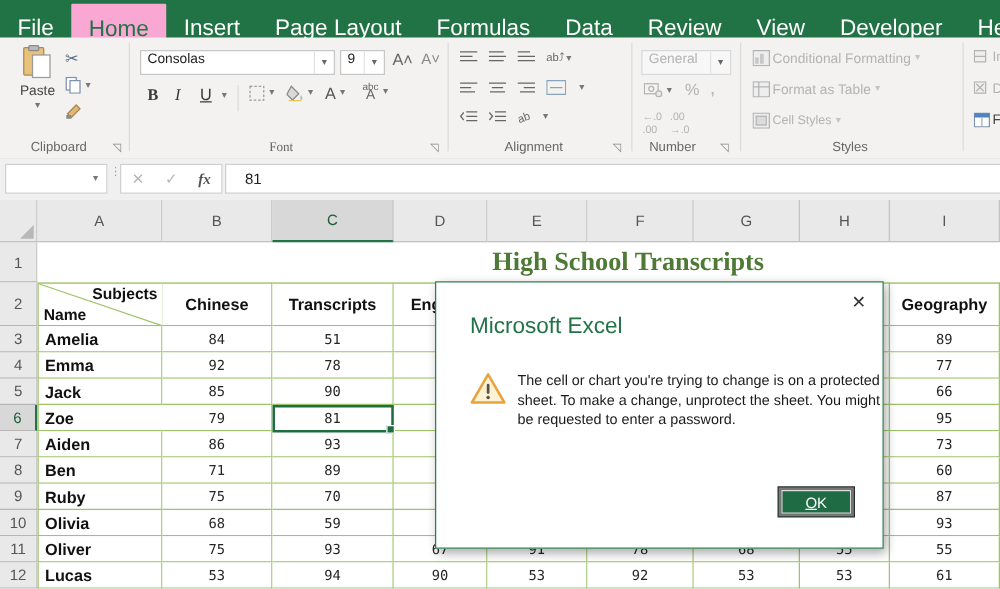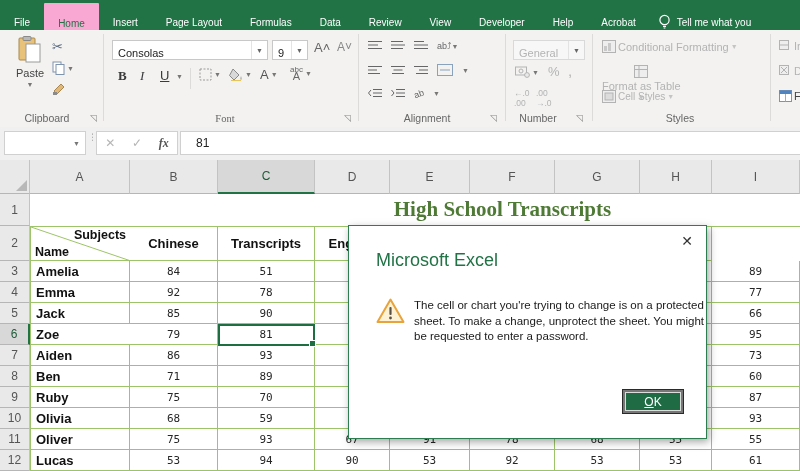--- a/index.html
+++ b/index.html
@@ -1,33 +1,33 @@
 <!DOCTYPE html>
 <html style="--green: #217346; --grid: #9dc468; --title: #4e7a35; --okgreen: #1f6b44;"><head>
 <meta charset="utf-8">
 <style>
   html,body{margin:0;padding:0;}
   #app{position:relative;width:800px;height:471px;overflow:hidden;background:#fff;
        font-family:"Liberation Sans",sans-serif;-webkit-font-smoothing:antialiased;}
   
   #tabbar{position:absolute;left:0;top:0;width:800px;height:44px;background:var(--green,#217346);
-          display:flex;align-items:stretch;color:#fff;font-size:10px;white-space:nowrap;}
+          display:flex;align-items:stretch;color:#fff;font-size:18px;white-space:nowrap;}
   .tab{display:flex;align-items:center;padding:0 14px;cursor:default;}
   .tab.active{background:#f9a8d4;color:#217346;margin-top:3px;border-radius:1px 1px 0 0;}
   .tellme{display:flex;align-items:center;gap:6px;padding:0 8px;overflow:hidden;}
   
   #ribbon{position:absolute;left:0;top:30px;width:800px;height:97px;background:#f3f2f1;
           border-bottom:1px solid #c9c9c9;font-size:11px;color:#444;}
   .vsep{position:absolute;top:4px;bottom:6px;width:1px;background:#dcdbda;}
   .grplabel{position:absolute;bottom:3px;font-size:10.5px;color:#666;text-align:center;}
   .launcher{position:absolute;bottom:3px;width:10px;height:10px;color:#8a8a8a;font-size:9px;line-height:9px;}
   .ic{color:#5a6c84;}
   .dim{color:#b3b3b3;}
   .dd{font-size:7px;color:#777;}
-  .combo{position:absolute;height:20px;background:#fff;border:1px solid #c8c8c8;display:flex;align-items:flex-end;
+  .combo{position:absolute;height:20px;background:#fff;border:1px solid #c8c8c8;display:flex;align-items:flex-start;
          font-size:11px;color:#222;padding-left:5px;box-sizing:border-box;}
   .combo .arr{margin-left:auto;padding:0 4px;font-size:7px;color:#666;border-left:1px solid #e3e3e3;align-self:stretch;display:flex;align-items:center;}
   .combo.disabled{background:#f7f7f7;color:#b3b3b3;border-color:#d9d9d9;}
   .rbtn{position:absolute;display:flex;align-items:center;gap:2px;}
   svg{display:block;}
   
   #fbar{position:absolute;left:0;top:127px;width:800px;height:33px;background:#f0f0f0;border-bottom:1px solid #cfcfcf;}
   .fbox{position:absolute;top:4px;height:24px;background:#fff;border:1px solid #d0d0d0;box-sizing:border-box;}
   #namebox{left:4px;width:82px;display:flex;align-items:center;font-size:11px;}
   #namebox .arr{margin-left:auto;font-size:7px;color:#777;padding:0 5px;}
@@ -258,21 +258,21 @@
 
     <div class="rbtn dim" style="left:602px;top:10px;">
       <svg width="14" height="13">
           <rect x="0.5" y="0.5" width="13" height="12" fill="#eee" stroke="#b3b3b3"></rect>
           <rect x="2" y="6" width="3" height="5" fill="#c9c9c9"></rect>
           <rect x="6" y="3" width="3" height="8" fill="#c9c9c9"></rect>
         </svg>
       <span style="font-size:11px;">Conditional Formatting</span>
       <span class="dd" style="color:#c4c4c4;">▼</span>
     </div>
-    <div class="rbtn dim" style="left:602px;top:35px;flex-direction:column;">
+    <div class="rbtn dim" style="left:602px;top:35px;">
       <svg width="14" height="13">
           <rect x="0.5" y="0.5" width="13" height="12" fill="#eee" stroke="#b3b3b3"></rect>
           <line x1="0.5" y1="4.5" x2="13.5" y2="4.5" stroke="#b3b3b3"></line>
           <line x1="5" y1="0.5" x2="5" y2="12.5" stroke="#b3b3b3"></line>
         </svg>
       <span style="font-size:11px;">Format as Table</span>
       <span class="dd" style="color:#c4c4c4;">▼</span>
     </div>
     <div class="rbtn dim" style="left:602px;top:60px;">
       <svg width="14" height="13">
@@ -348,20 +348,21 @@
         <span style="position:absolute;right:4px;top:1px;">Subjects</span>
         <span style="position:absolute;left:4px;bottom:1px;">Name</span>
       </div>
       <div class="cell colhead" style="left: 130px; top: 66px; width: 88px; height: 35px; border-top: 1px solid var(--grid);">Chinese</div>
       <div class="cell colhead" style="left: 218px; top: 66px; width: 97px; height: 35px; border-top: 1px solid var(--grid);">Transcripts</div>
       <div class="cell colhead" style="left: 315px; top: 66px; width: 75px; height: 35px; border-top: 1px solid var(--grid);">English</div>
       <div class="cell colhead" style="left: 390px; top: 66px; width: 80px; height: 35px; border-top: 1px solid var(--grid);"></div>
       <div class="cell colhead" style="left: 470px; top: 66px; width: 85px; height: 35px; border-top: 1px solid var(--grid);"></div>
       <div class="cell colhead" style="left: 555px; top: 66px; width: 85px; height: 35px; border-top: 1px solid var(--grid);"></div>
       <div class="cell colhead" style="left: 640px; top: 66px; width: 72px; height: 35px; border-top: 1px solid var(--grid);"></div>
+      <div class="cell colhead" style="left: 712px; top: 66px; width: 88px; height: 35px; border-top: 1px solid var(--grid);">Geography</div>
       <div class="hcell" style="left: 0px; top: 101px; width: 30px; height: 21px;">3</div>
       <div class="cell name" style="left: 30px; top: 101px; width: 100px; height: 21px; border-left: 1px solid var(--grid);">Amelia</div>
       <div class="cell num" style="left: 130px; top: 101px; width: 88px; height: 21px;">84</div>
       <div class="cell num" style="left: 218px; top: 101px; width: 97px; height: 21px;">51</div>
       <div class="cell num" style="left: 315px; top: 101px; width: 75px; height: 21px;"></div>
       <div class="cell num" style="left: 390px; top: 101px; width: 80px; height: 21px;"></div>
       <div class="cell num" style="left: 470px; top: 101px; width: 85px; height: 21px;"></div>
       <div class="cell num" style="left: 555px; top: 101px; width: 85px; height: 21px;"></div>
       <div class="cell num" style="left: 640px; top: 101px; width: 72px; height: 21px;"></div>
       <div class="cell num" style="left: 712px; top: 101px; width: 88px; height: 21px;">89</div>

